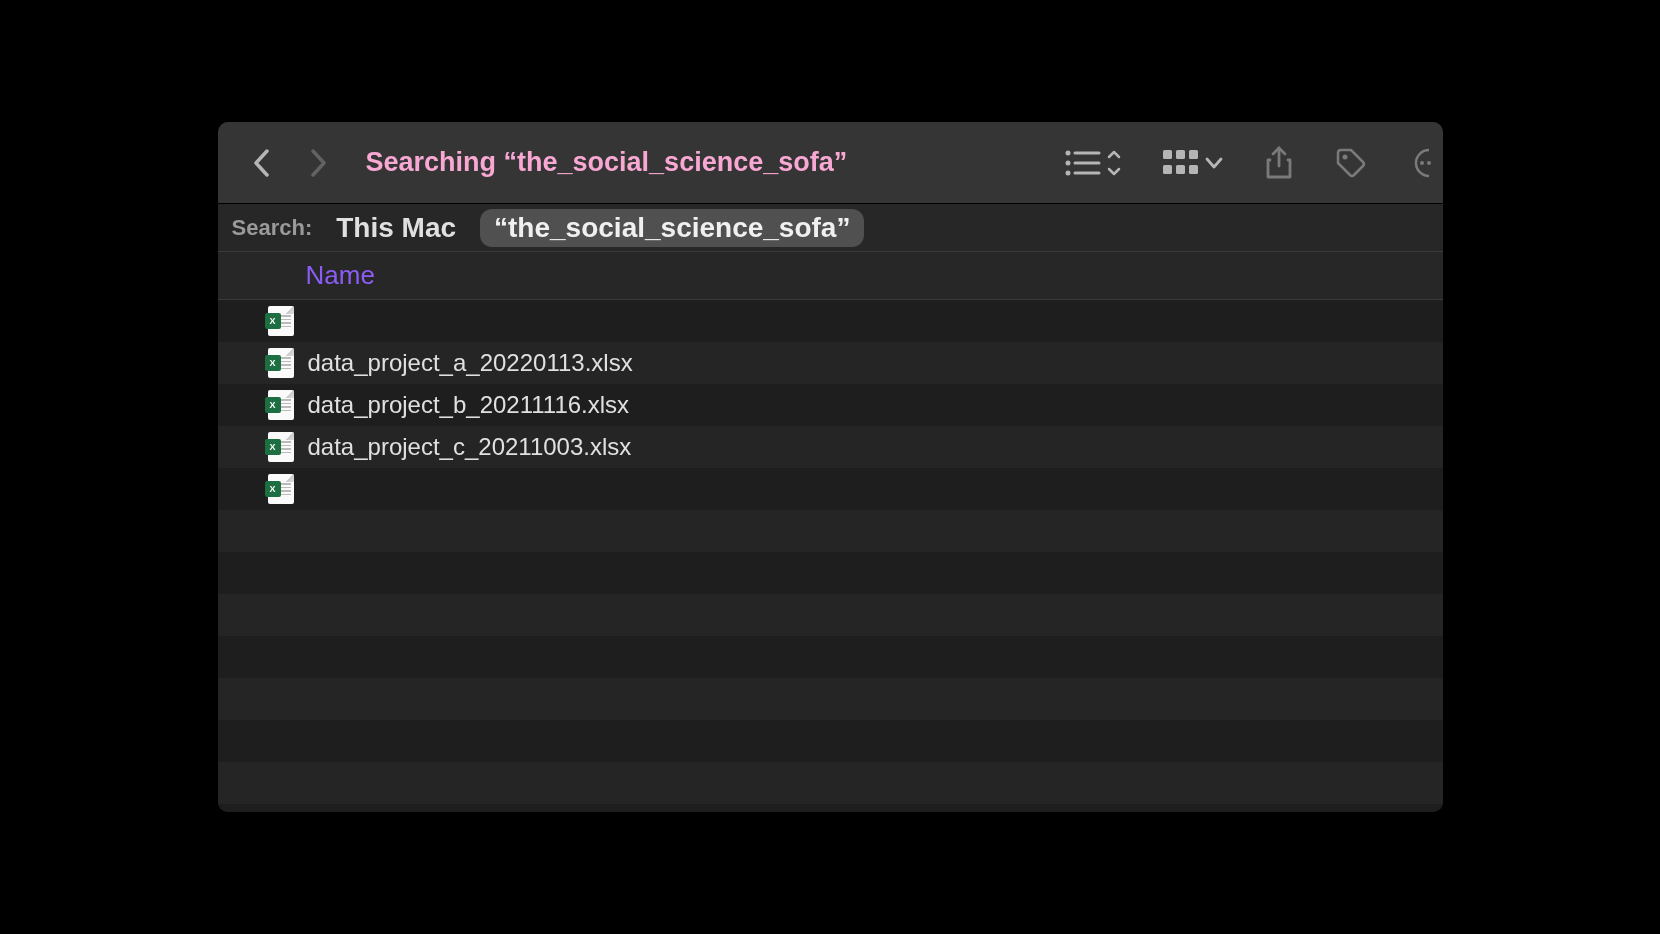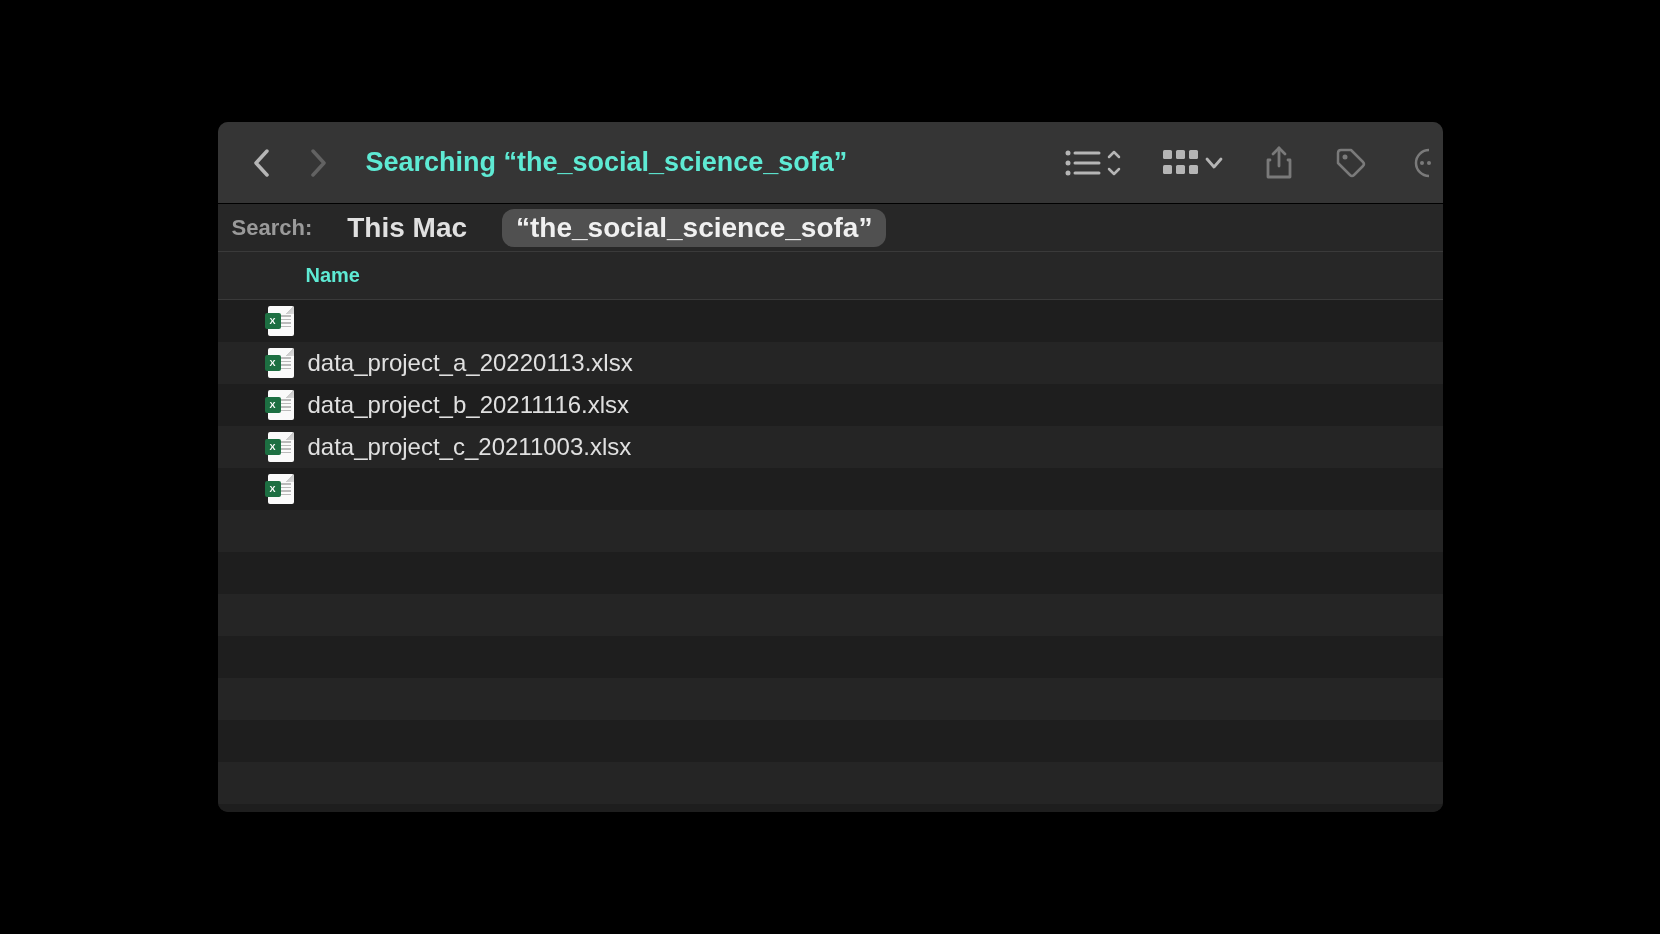--- a/index.html
+++ b/index.html
@@ -53,21 +53,21 @@
       align-items: center;
       justify-content: center;
       cursor: pointer;
     }
 
     .nav-btn.disabled svg {
       opacity: 0.35;
     }
 
     .window-title {
-      color: #5eead4;
+      color: #f9a8d4;
       font-size: 27px;
       font-weight: 600;
       margin-left: 18px;
       flex: 1;
       white-space: nowrap;
     }
 
     .toolbar-right {
       display: flex;
       align-items: center;
@@ -82,21 +82,21 @@
       color: #b5b5b5;
     }
 
     
     .scope-bar {
       background: #272727;
       height: 48px;
       display: flex;
       align-items: center;
       padding: 0 14px;
-      gap: 27px;
+      gap: 16px;
       border-bottom: 1px solid #3a3a3a;
     }
 
     .scope-label {
       color: #9a9a9a;
       font-size: 22px;
       font-weight: 600;
     }
 
     .scope-item {
@@ -118,23 +118,23 @@
     .column-header {
       background: #272727;
       height: 48px;
       display: flex;
       align-items: center;
       padding-left: 88px;
       border-bottom: 1px solid #3a3a3a;
     }
 
     .column-name {
-      color: #5eead4;
-      font-size: 20px;
-      font-weight: 700;
+      color: #8b5cf6;
+      font-size: 26px;
+      font-weight: 400;
     }
 
     
     .file-list {
       flex: 1;
       overflow: hidden;
     }
 
     .file-row {
       height: 42px;

